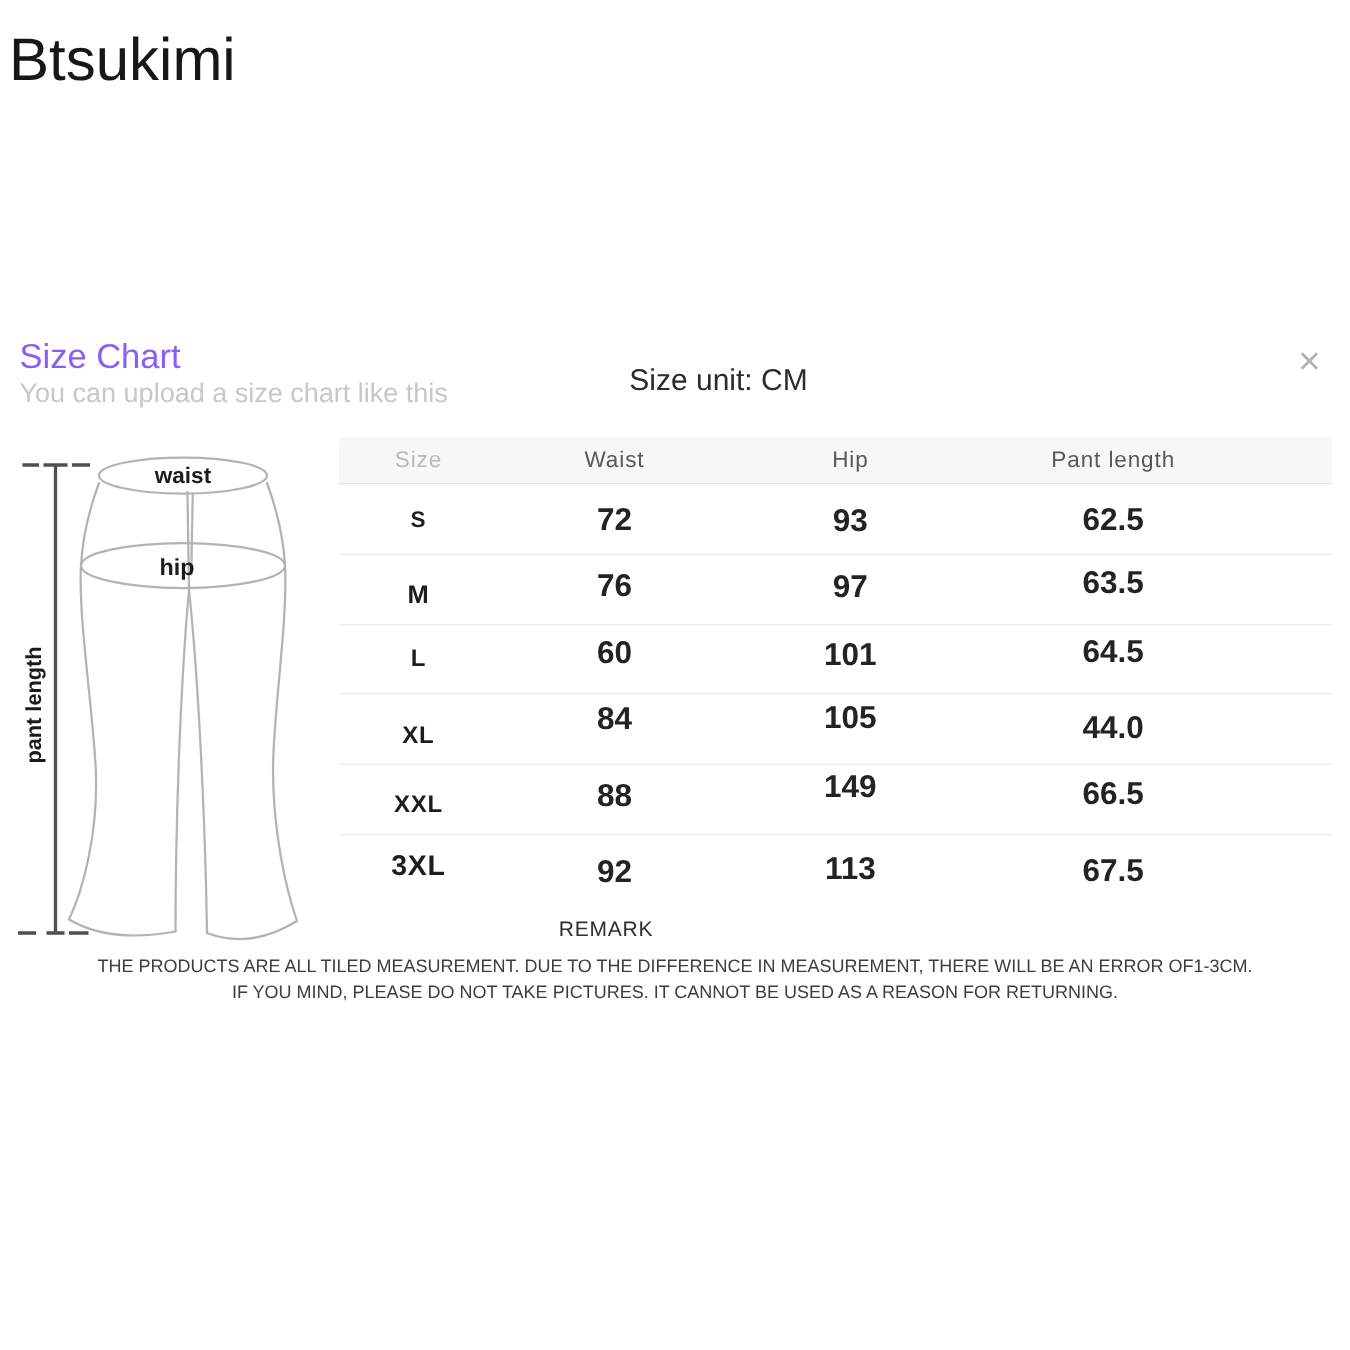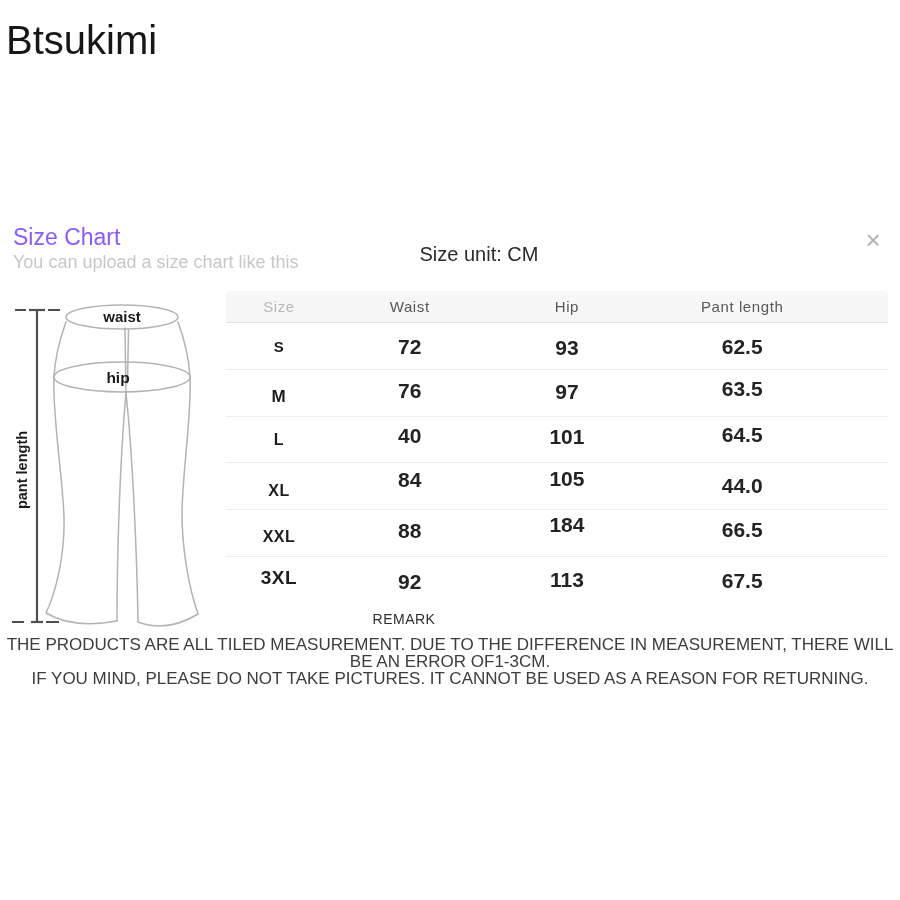--- a/index.html
+++ b/index.html
@@ -37,21 +37,21 @@
   .col-size{width:16%;}
   .col-waist{width:23.5%;}
   .col-hip{width:24%;}
   .col-pant{width:36.5%;padding-right:50px;}
   .size-label{font-weight:600;color:#1d1d1d;letter-spacing:.5px;}
   .num{font-size:21px;font-weight:600;color:#232323;}
   
   .remark{position:absolute;left:404px;top:611px;transform:translateX(-50%);
     font-size:14px;font-weight:500;color:#2e2e2e;letter-spacing:.5px;}
   .disclaimer{position:absolute;left:0;top:636px;width:900px;text-align:center;
-    font-size:17px;line-height:17px;color:#3d3d3d;}
+    font-size:12px;line-height:17px;color:#3d3d3d;}
   
   .diagram{position:absolute;left:5px;top:295px;width:230px;height:345px;}
   .diagram text{font-family:"Liberation Sans", sans-serif;}
 </style>
 </head>
 <body>
 
 <div class="screen">
 
   <div class="brand">Btsukimi</div>
@@ -107,34 +107,34 @@
           <div class="cell col-pant num" style="transform: translateY(1px);">62.5</div>
         </div>
         <div class="trow">
           <div class="cell col-size size-label" style="transform: translateY(4px); font-size: 17px;">M</div>
           <div class="cell col-waist num" style="transform: translateY(-2px);">76</div>
           <div class="cell col-hip num" style="transform: translateY(-1px);">97</div>
           <div class="cell col-pant num" style="transform: translateY(-4px);">63.5</div>
         </div>
         <div class="trow">
           <div class="cell col-size size-label" style="transform: translateY(1px); font-size: 16px;">L</div>
-          <div class="cell col-waist num" style="transform: translateY(-3px);">40</div>
+          <div class="cell col-waist num" style="transform: translateY(-3px);">60</div>
           <div class="cell col-hip num" style="transform: translateY(-2px);">101</div>
           <div class="cell col-pant num" style="transform: translateY(-4px);">64.5</div>
         </div>
         <div class="trow">
           <div class="cell col-size size-label" style="transform: translateY(5px); font-size: 16px;">XL</div>
           <div class="cell col-waist num" style="transform: translateY(-6px);">84</div>
           <div class="cell col-hip num" style="transform: translateY(-7px);">105</div>
           <div class="cell col-pant num" style="transform: translateY(0px);">44.0</div>
         </div>
         <div class="trow">
           <div class="cell col-size size-label" style="transform: translateY(4px); font-size: 16px;">XXL</div>
           <div class="cell col-waist num" style="transform: translateY(-2px);">88</div>
-          <div class="cell col-hip num" style="transform: translateY(-8px);">184</div>
+          <div class="cell col-hip num" style="transform: translateY(-8px);">149</div>
           <div class="cell col-pant num" style="transform: translateY(-3px);">66.5</div>
         </div>
         <div class="trow">
           <div class="cell col-size size-label" style="transform: translateY(-2px); font-size: 19px;">3XL</div>
           <div class="cell col-waist num" style="transform: translateY(2px);">92</div>
           <div class="cell col-hip num" style="transform: translateY(0px);">113</div>
           <div class="cell col-pant num" style="transform: translateY(1px);">67.5</div>
         </div>
       </div>
   </div>

